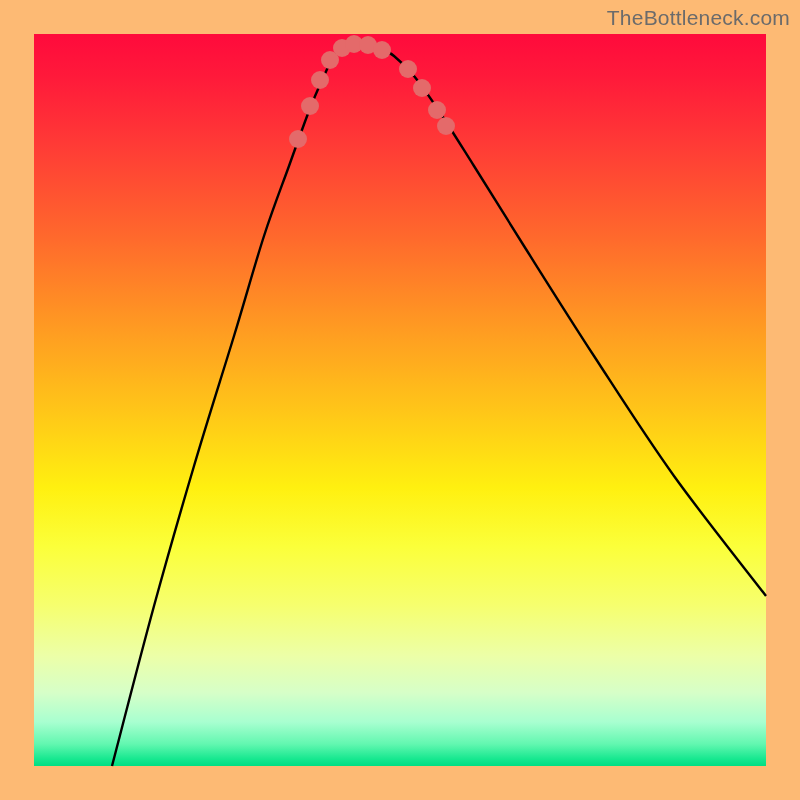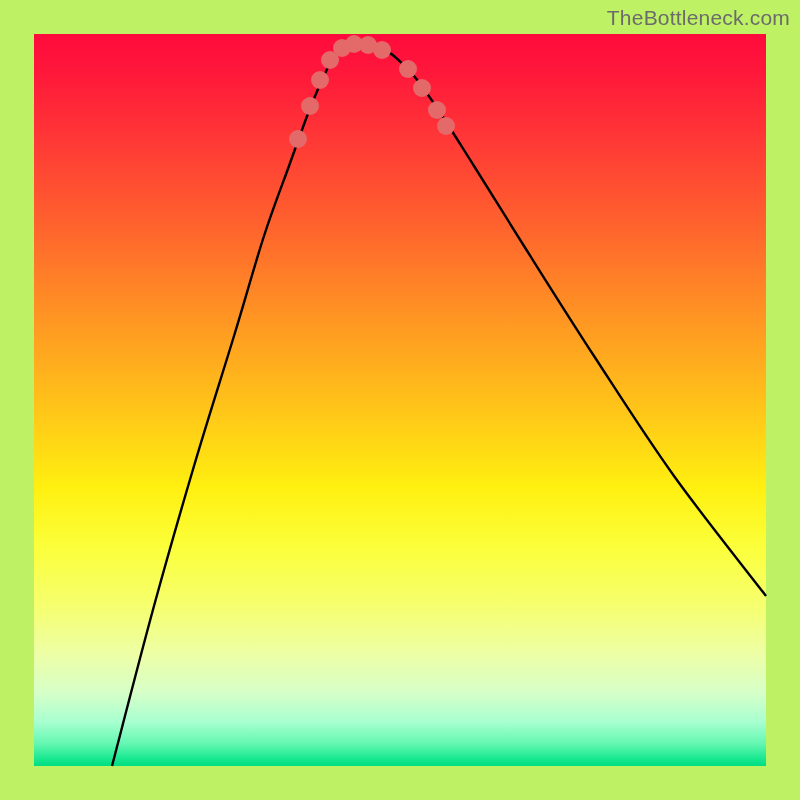--- a/index.html
+++ b/index.html
@@ -10,21 +10,21 @@
     background: #000;
     overflow: hidden;
     font-family: Arial, Helvetica, sans-serif;
   }
   .frame {
     position: absolute;
     left: 0;
     top: 0;
     width: 800px;
     height: 800px;
-    background: #bef264;
+    background: #fdba74;
   }
   .plot {
     position: absolute;
     left: 34px;
     top: 34px;
     width: 732px;
     height: 732px;
     
     background: linear-gradient(to bottom,
       #ff0a3c 0%,

